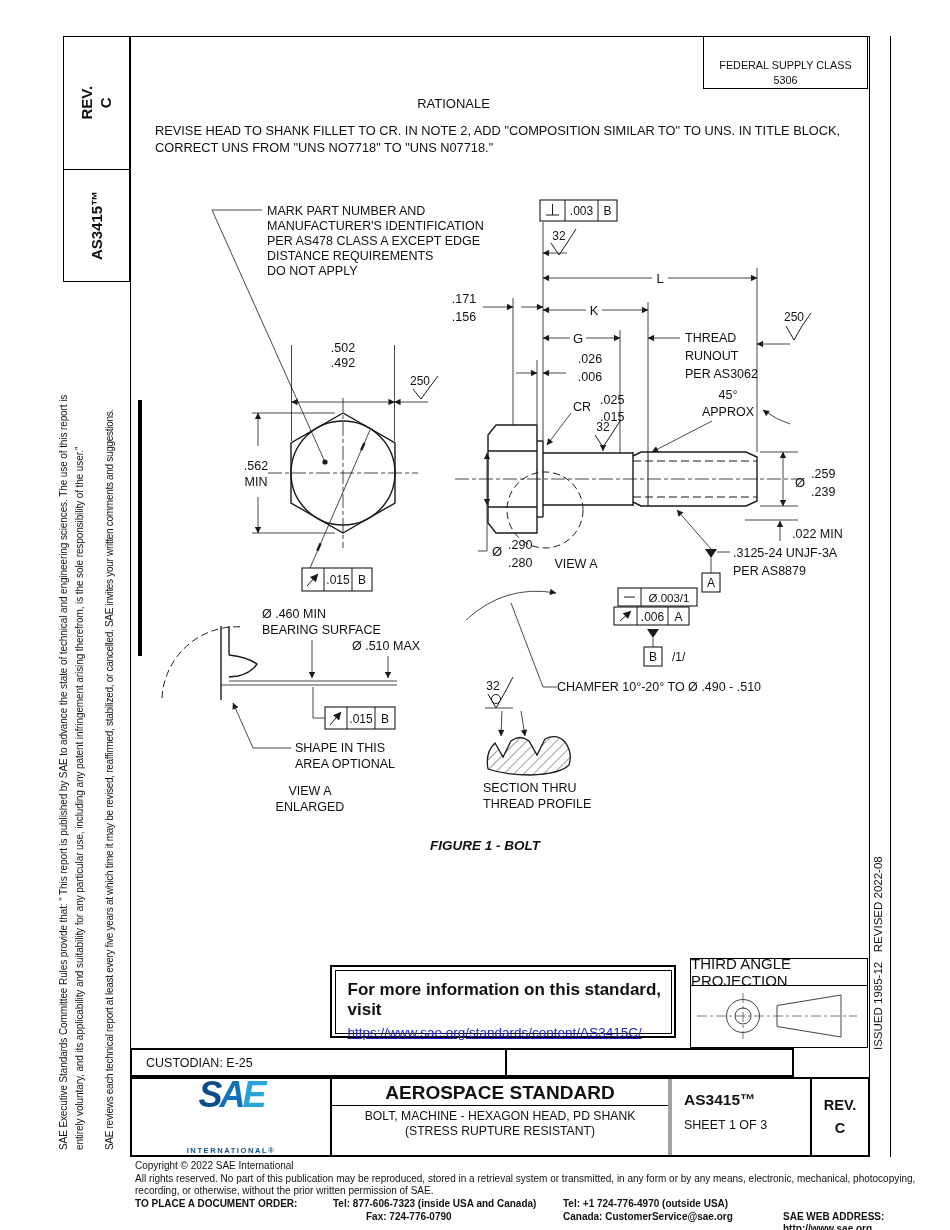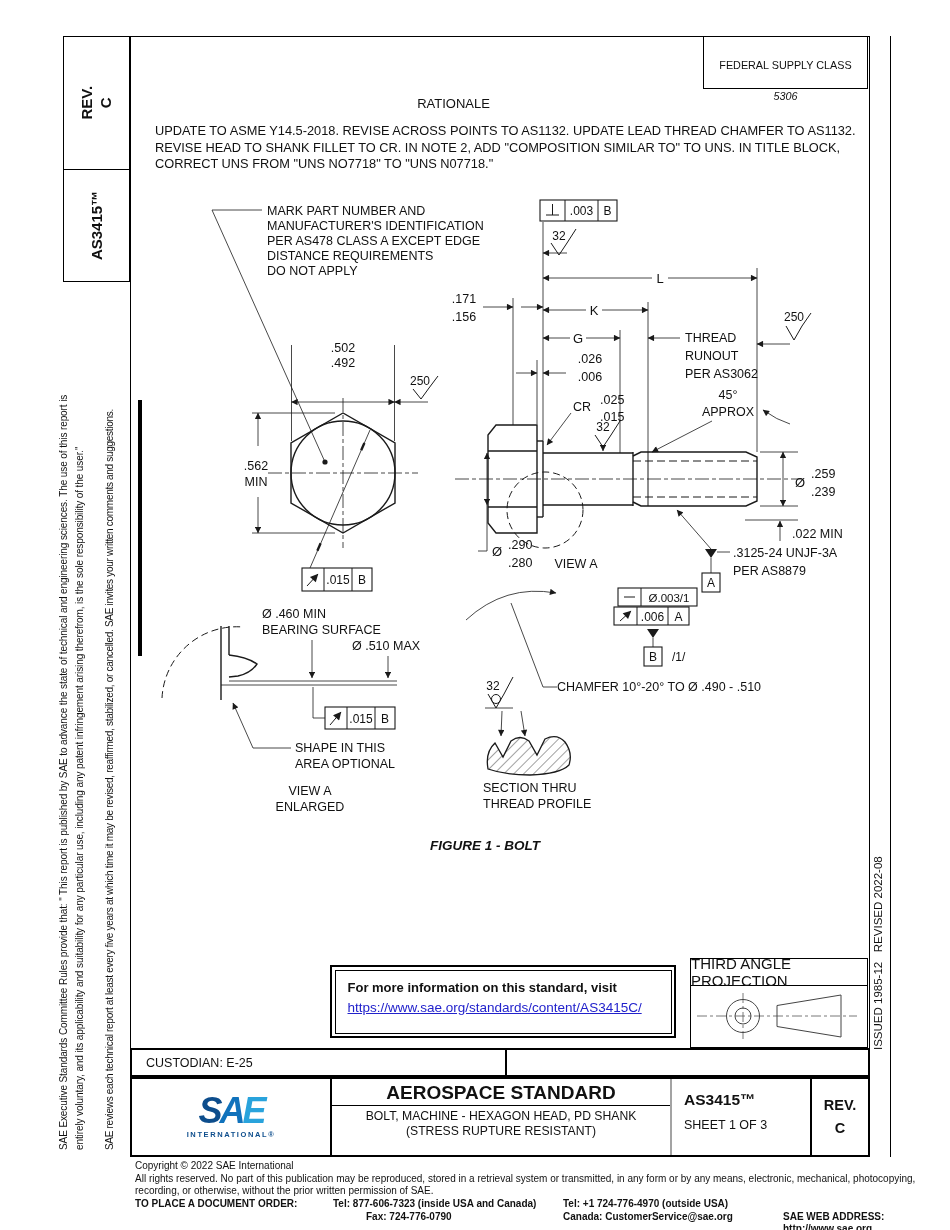--- a/index.html
+++ b/index.html
@@ -38,26 +38,25 @@
   </div>
 
   <div class="abs vrot" style="left:58px;top:268px;height:882px;width:16px;font-size:10px;letter-spacing:-0.1px;">SAE Executive Standards Committee Rules provide that: " This report is published by SAE to advance the state of technical and engineering sciences. The use of this report is</div>
   <div class="abs vrot" style="left:74px;top:268px;height:882px;width:16px;font-size:10px;letter-spacing:-0.1px;">entirely voluntary, and its applicability and suitability for any particular use, including any patent infringement arising therefrom, is the sole responsibility of the user."</div>
   <div class="abs vrot" style="left:104px;top:268px;height:882px;width:16px;font-size:10px;letter-spacing:-0.3px;">SAE reviews each technical report at least every five years at which time it may be revised, reaffirmed, stabilized, or cancelled. SAE invites your written comments and suggestions.</div>
 
   <div class="abs vrot" style="left:872px;top:758px;height:292px;width:18px;font-size:11.5px;white-space:pre;">ISSUED 1985-12   REVISED 2022-08</div>
 
   <div class="abs box" style="left:703px;top:36px;width:165px;height:53px;text-align:center;font-size:10.8px;padding-top:22px;">
     <div>FEDERAL SUPPLY CLASS</div>
-    <div style="margin-top:19px;font-style:italic;">5306</div>
+    <div style="margin-top:3px;">5306</div>
   </div>
 
   <div class="abs" style="left:130px;top:96px;width:647px;text-align:center;font-size:13px;">RATIONALE</div>
   <div class="abs" style="left:155px;top:123px;width:710px;font-size:12.8px;line-height:1.3;">
-    <div>UPDATE TO ASME Y14.5-2018. REVISE ACROSS POINTS TO AS1132. UPDATE LEAD THREAD CHAMFER TO AS1132.</div>
     <div>REVISE HEAD TO SHANK FILLET TO CR. IN NOTE 2, ADD "COMPOSITION SIMILAR TO" TO UNS. IN TITLE BLOCK,</div>
     <div>CORRECT UNS FROM "UNS NO7718" TO "UNS N07718."</div>
   </div>
 
   <div class="abs" style="left:138px;top:400px;width:4px;height:256px;background:#000;"></div>
 
   <svg class="abs" style="left:130px;top:185px;" width="740" height="685" viewBox="130 185 740 685">
     <defs>
       <marker id="ah" viewBox="0 0 10 10" refX="9.5" refY="5" markerWidth="10" markerHeight="8" orient="auto-start-reverse">
         <path d="M0,0 L10,5 L0,10 z" fill="#1a1a1a"></path>
@@ -308,48 +307,48 @@
       <text class="t12" x="493" y="690" text-anchor="middle">32</text>
       <text class="t125" x="483" y="792">SECTION THRU</text>
       <text class="t125" x="483" y="808">THREAD PROFILE</text>
     </g>
 
     <text class="cap" x="485" y="850" text-anchor="middle">FIGURE 1 - BOLT</text>
   </svg>
 
   <div class="abs" style="left:330px;top:965px;width:346px;height:73px;border:2.5px solid #000;box-sizing:border-box;padding:2.5px;">
     <div style="border:1px solid #000;height:100%;box-sizing:border-box;padding:9px 0 0 12px;">
-      <div style="font-weight:bold;font-size:13px;">For more information on this standard, visit</div>
+      <div style="font-weight:bold;font-size:17px;">For more information on this standard, visit</div>
       <a href="#" style="font-size:13.5px;color:#2222cc;text-decoration:underline;display:inline-block;margin-top:5px;">https://www.sae.org/standards/content/AS3415C/</a>
     </div>
   </div>
 
   <div class="abs box" style="left:690px;top:958px;width:178px;height:90px;">
     <div style="border-bottom:1.6px solid #000;height:26px;display:flex;align-items:center;justify-content:center;font-size:15px;">THIRD ANGLE PROJECTION</div>
     <svg width="174" height="60" viewBox="0 0 174 60">
       <path d="M6,30 H166" stroke="#555" stroke-width="0.8" stroke-dasharray="10 3 3 3" fill="none"></path>
       <path d="M52,7 V53" stroke="#555" stroke-width="0.8" stroke-dasharray="10 3 3 3" fill="none"></path>
       <circle cx="52" cy="30" r="16.5" fill="none" stroke="#444" stroke-width="1"></circle>
       <circle cx="52" cy="30" r="8" fill="none" stroke="#444" stroke-width="1"></circle>
       <polygon points="86,19.5 150,9 150,51 86,40.5" fill="none" stroke="#444" stroke-width="1"></polygon>
     </svg>
   </div>
 
-  <div class="abs" style="left:130px;top:1048px;width:740px;height:29px;border:2px solid #000;box-sizing:border-box;display:flex;">
+  <div class="abs" style="left:130px;top:1048px;width:664px;height:29px;border:2px solid #000;box-sizing:border-box;display:flex;">
     <div style="width:375px;border-right:2px solid #000;box-sizing:border-box;display:flex;align-items:center;padding-left:14px;font-size:12.5px;">CUSTODIAN: E-25</div>
   </div>
 
   <div class="abs" style="left:130px;top:1077px;width:740px;height:80px;border:2.5px solid #000;box-sizing:border-box;display:flex;">
-    <div style="width:200px;border-right:2px solid #000;box-sizing:border-box;display:flex;flex-direction:column;align-items:center;justify-content:center;">
+    <div style="width:200px;border-right:2px solid #000;box-sizing:border-box;display:flex;flex-direction:column;align-items:center;justify-content:space-between;">
       <div style="font-weight:bold;font-style:italic;font-size:36px;line-height:0.9;letter-spacing:-3px;">
         <span style="color:#0d4d8c;">S</span><span style="color:#1072bc;">A</span><span style="color:#29a3dc;">E</span>
       </div>
       <div style="color:#0d4d8c;font-size:7.5px;font-weight:bold;letter-spacing:1.6px;margin-top:2px;">INTERNATIONAL®</div>
     </div>
-    <div style="width:340px;border-right:2px solid #a3a3a3;box-sizing:border-box;text-align:center;padding-top:3px;">
+    <div style="width:340px;border-right:4px solid #a3a3a3;box-sizing:border-box;text-align:center;padding-top:3px;">
       <div style="font-weight:bold;font-size:19px;">AEROSPACE STANDARD</div>
       <div style="border-top:1.4px solid #000;margin:1px 0 3px 0;"></div>
       <div style="font-size:12.2px;line-height:1.26;">
         <div>BOLT, MACHINE - HEXAGON HEAD, PD SHANK</div>
         <div>(STRESS RUPTURE RESISTANT)</div>
       </div>
     </div>
     <div style="width:140px;border-right:2px solid #000;box-sizing:border-box;padding:12px 0 0 12px;">
       <div style="font-weight:bold;font-size:15.5px;">AS3415™</div>
       <div style="font-size:12.5px;margin-top:9px;">SHEET 1 OF 3</div>

